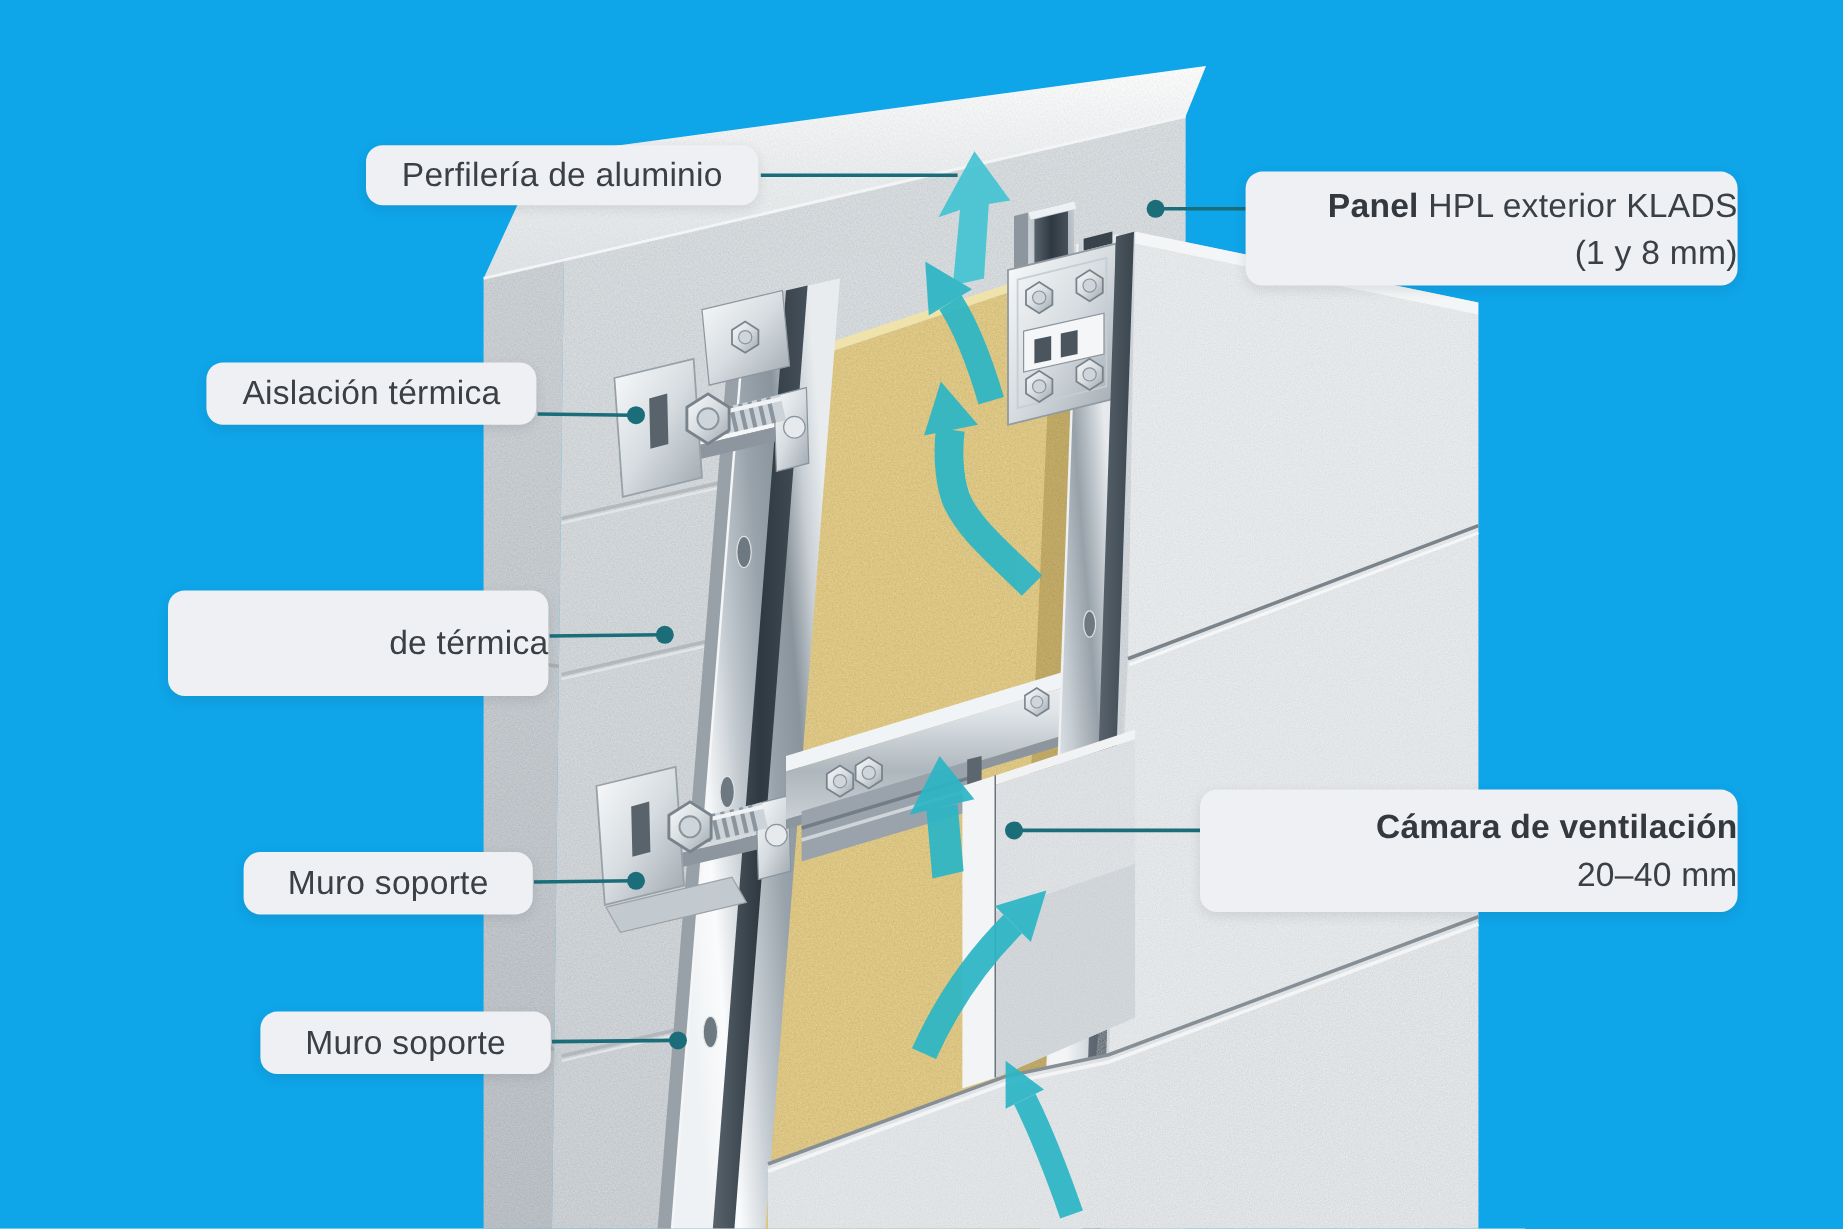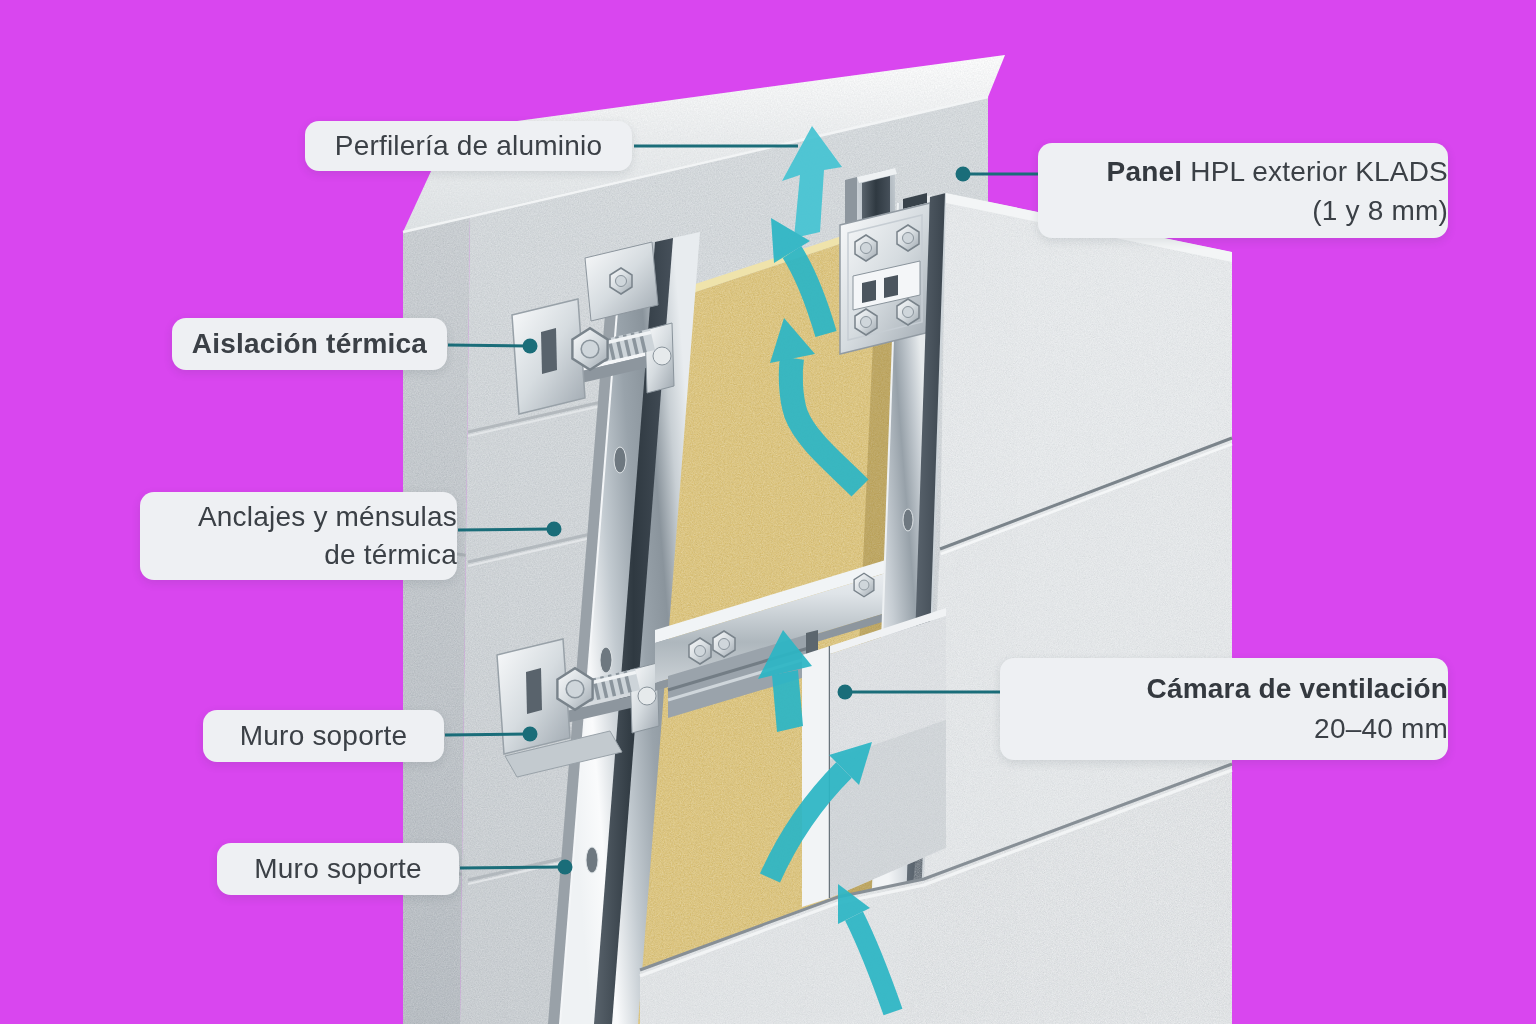--- a/index.html
+++ b/index.html
@@ -1,16 +1,16 @@
 <!DOCTYPE html>
 <html><head>
 <meta charset="utf-8">
 <style>
   html,body{margin:0;padding:0;background:#ffffff;}
-  #stage{position:relative;width:1536px;height:1024px;background:#d946ef;overflow:hidden;
+  #stage{position:relative;width:1536px;height:1024px;background:#0ea5e9;overflow:hidden;
          font-family:"Liberation Sans","DejaVu Sans",sans-serif;}
   #stage svg{position:absolute;left:0;top:0;}
   .pill{position:absolute;background:#eef0f3;border-radius:14px;
         box-shadow:0 3px 10px rgba(45,55,65,.12);
         color:#3b4046;font-size:28px;letter-spacing:.2px;
         display:flex;flex-direction:column;justify-content:center;
         line-height:38px;white-space:nowrap;}
   .pill.center{align-items:center;}
   .pill.left{align-items:flex-end;padding-left:24px;box-sizing:border-box;}
   .pill b{font-weight:700;color:#34393f;}
@@ -330,26 +330,25 @@
 
   <div class="pill center" style="left:305px;top:121px;width:327px;height:50px;">
     <span>Perfilería de aluminio</span>
   </div>
 
   <div class="pill left" style="left:1038px;top:143px;width:410px;height:95px;line-height:39px;">
     <span><b>Panel</b><span> HPL exterior KLADS</span></span>
     <span>(1 y 8 mm)</span>
   </div>
 
-  <div class="pill center" style="left:172px;top:318px;width:275px;height:52px;font-weight:bold;">
+  <div class="pill center" style="left:172px;top:302px;width:275px;height:52px;">
     <span>Aislación térmica</span>
   </div>
 
   <div class="pill left" style="left:140px;top:492px;width:317px;height:88px;line-height:38px;">
-    <span>Anclajes y ménsulas</span>
     <span>de térmica</span>
   </div>
 
   <div class="pill center" style="left:203px;top:710px;width:241px;height:52px;">
     <span>Muro soporte</span>
   </div>
 
   <div class="pill center" style="left:217px;top:843px;width:242px;height:52px;">
     <span>Muro soporte</span>
   </div>

